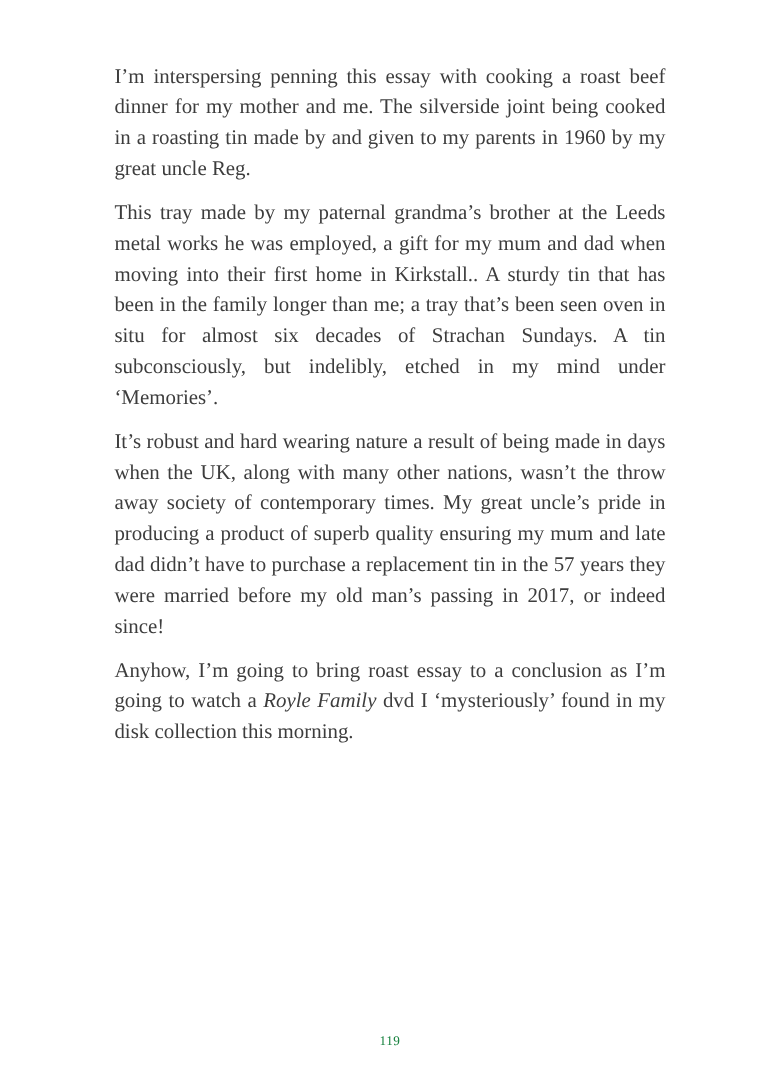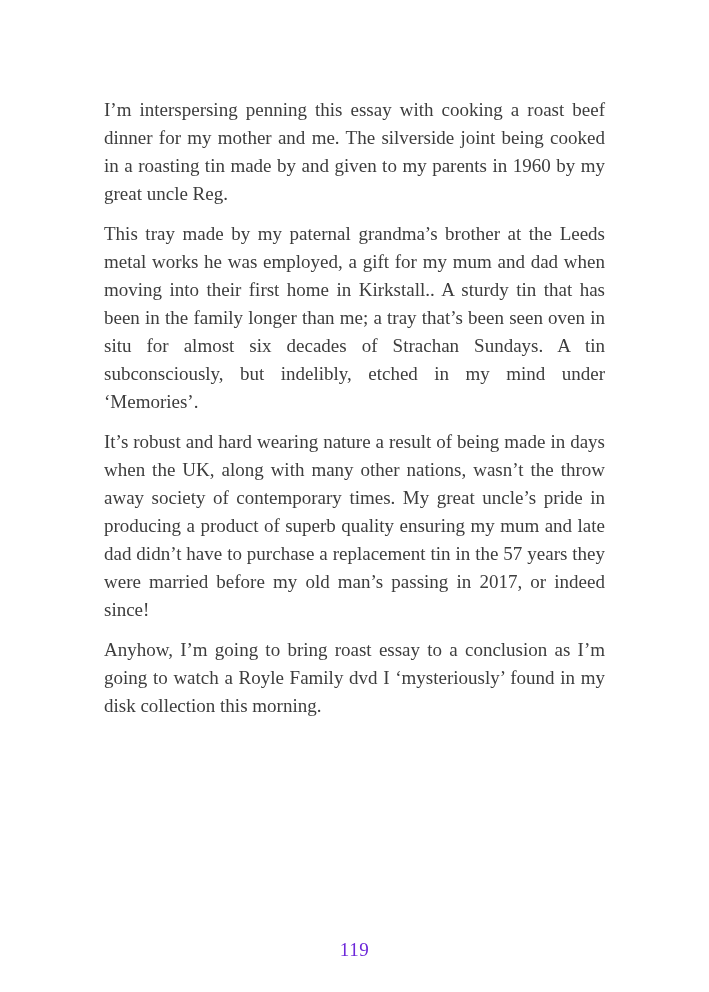--- a/index.html
+++ b/index.html
@@ -16,39 +16,40 @@
   }
   .page {
     width: 709px;
     height: 992px;
     background: #ffffff;
     position: relative;
   }
   .text-block {
     width: 501px;
     margin: 0 auto;
-    padding-top: 96px;
+    padding-top: 56px;
     color: #3d3d3d;
     font-size: 19px;
     line-height: 28px;
     text-align: justify;
   }
   .text-block p {
     margin: 0 0 12px 0;
   }
   .text-block p span.run-italic {
+    font-style: italic;
   }
   .page-number {
     position: absolute;
     top: 939px;
     left: 0;
     width: 100%;
     text-align: center;
-    font-size: 19px;
-    color: #6d28d9;
+    font-size: 12px;
+    color: #15803d;
     letter-spacing: 0.5px;
   }
 </style>
 </head>
 <body>
 
 <div class="page">
   <div class="text-block">
       <p><span class="run">I’m interspersing penning this essay with cooking a roast beef dinner for my mother and me. The silverside joint being cooked in a roasting tin made by and given to my parents in 1960 by my great uncle Reg.</span></p>
       <p><span class="run">This tray made by my paternal grandma’s brother at the Leeds metal works he was employed, a gift for my mum and dad when moving into their first home in Kirkstall.. A sturdy tin that has been in the family longer than me; a tray that’s been seen oven in situ for almost six decades of Strachan Sundays. A tin subconsciously, but indelibly, etched in my mind under ‘Memories’.</span></p>

